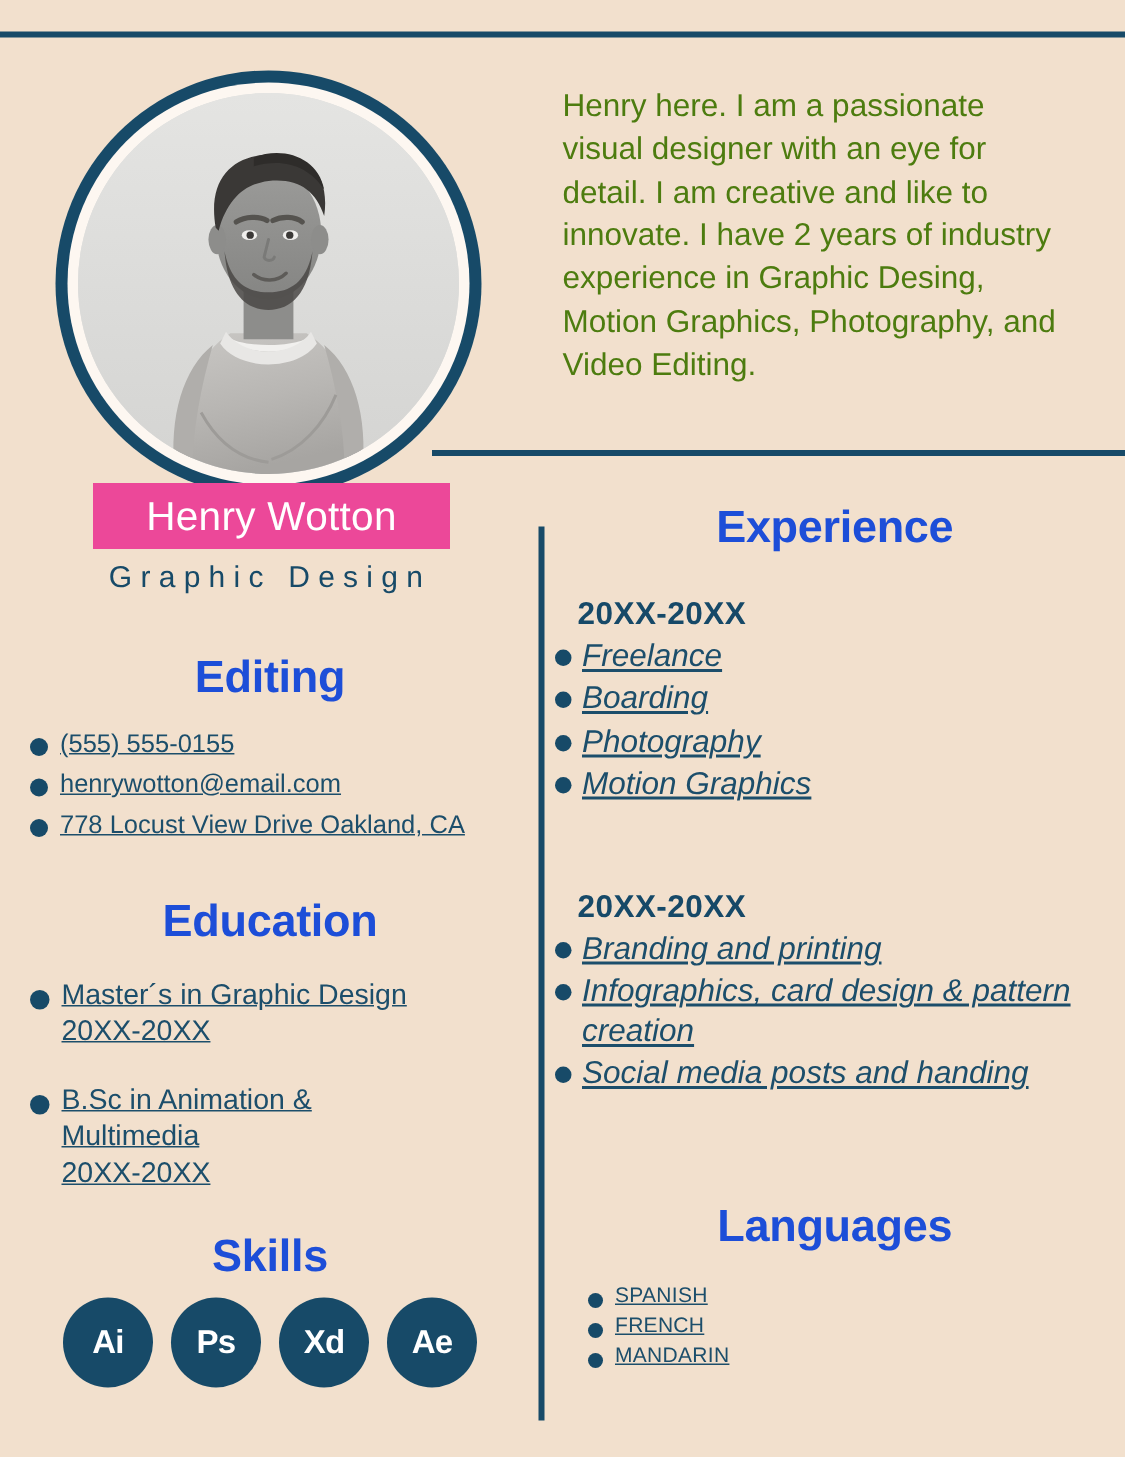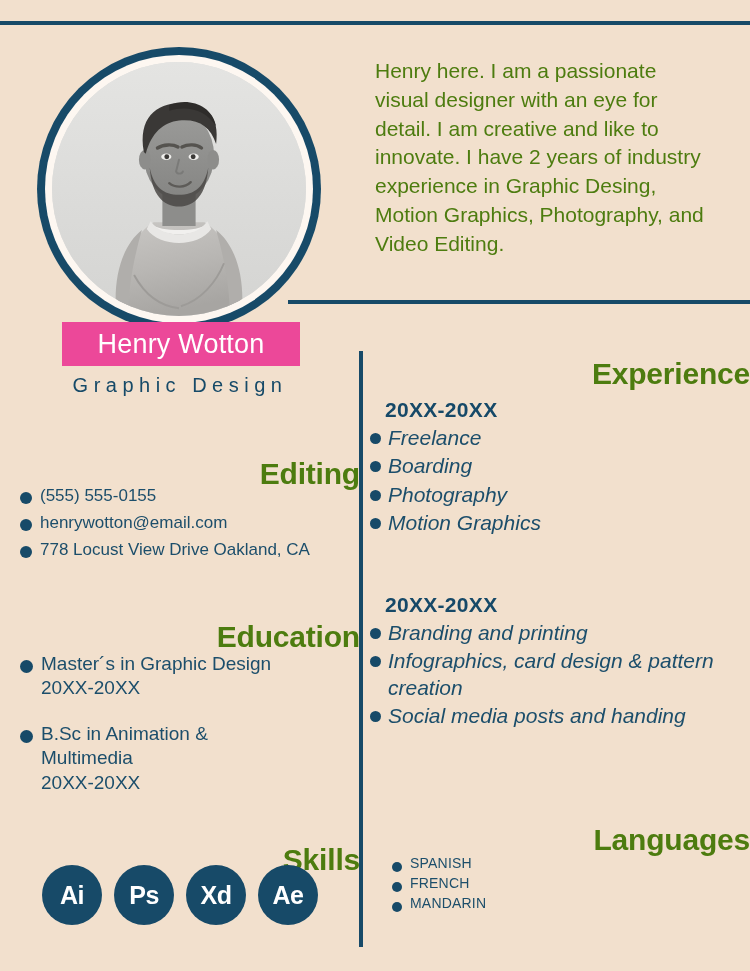--- a/index.html
+++ b/index.html
@@ -103,45 +103,45 @@
     top: 374px;
     width: 360px;
     text-align: center;
     color: #174a68;
     font-size: 20px;
     letter-spacing: 5.5px;
     font-weight: 400;
   }
 
   .sec-head {
-    color: #4d7c0f;
+    color: #1d4ed8;
     font-weight: 700;
-    text-align: right;
+    text-align: center;
     letter-spacing: -0.2px;
-    margin-top: 22px;
   }
   .sec-head-l {
     position: absolute;
     width: 360px;
     left: 0;
     font-size: 30px;
   }
   #head-contact   { top: 435px; }
   #head-education { top: 598px; }
   #head-skills    { top: 821px; }
 
   .list {
     list-style: none;
     margin: 0;
     padding: 0;
   }
   .li-row {
     display: flex;
     align-items: flex-start;
     color: #1c4e6b;
+    text-decoration: underline;
   }
   .dot {
     flex: 0 0 auto;
     width: 12px;
     height: 12px;
     border-radius: 50%;
     background: #174a68;
     margin-right: 8px;
     margin-top: 7px;
   }
@@ -172,21 +172,21 @@
     display: flex;
     justify-content: center;
     gap: 12px;
   }
   .badge {
     width: 60px;
     height: 60px;
     border-radius: 50%;
     background: #174a68;
     color: #ffffff;
-    font-size: 25px;
+    font-size: 22px;
     font-weight: 700;
     display: flex;
     align-items: center;
     justify-content: center;
     letter-spacing: -0.5px;
   }
 
   
   .bio {
     position: absolute;

